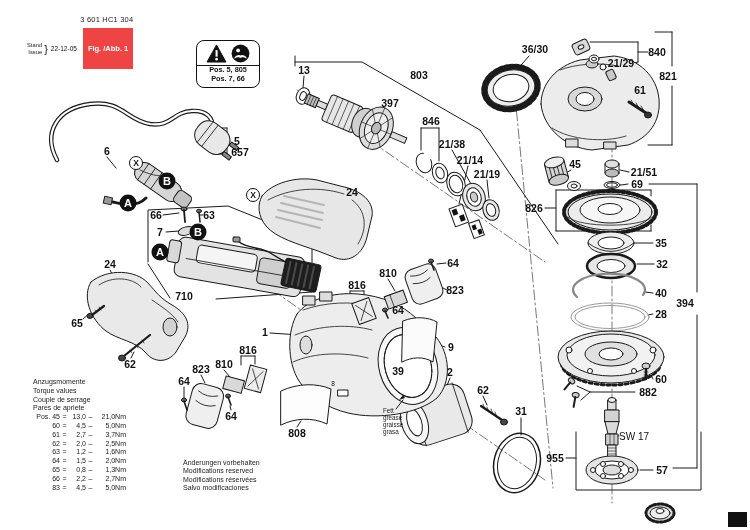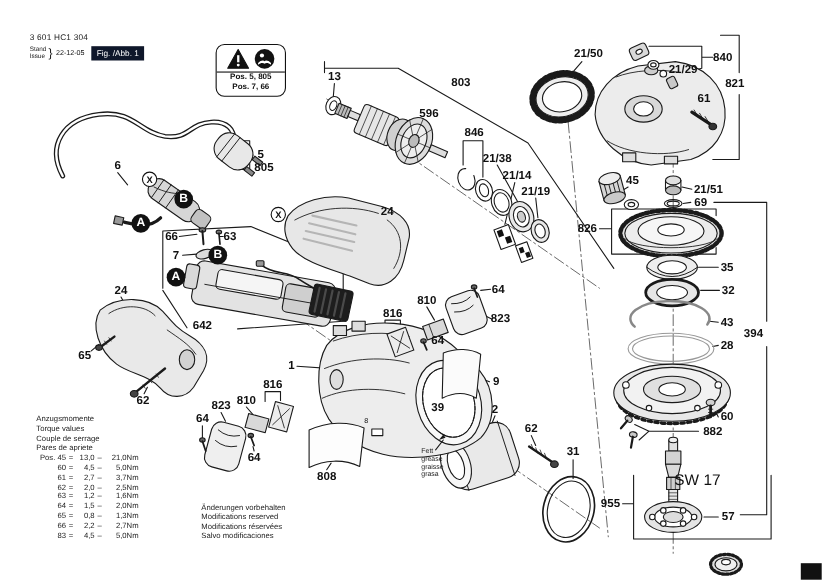--- a/index.html
+++ b/index.html
@@ -1,36 +1,36 @@
 <!DOCTYPE html>
 <html><head>
 <meta charset="utf-8">
 <style>
   html,body{margin:0;padding:0;background:#fff;}
   .page{position:relative;width:750px;height:530px;background:#fff;overflow:hidden;
         font-family:"Liberation Sans",sans-serif;color:#111;}
   .art{position:absolute;left:0;top:0;}
   
-  .header{position:absolute;left:27px;top:29px;}
+  .header{position:absolute;left:27px;top:15px;text-align:right;}
   .pn{font-size:7.5px;letter-spacing:.2px;color:#222;}
   .standrow{display:flex;align-items:center;margin-top:4px;gap:2px;}
   .standcol{display:flex;flex-direction:column;font-size:5.8px;line-height:6.2px;color:#222;}
   .brace{font-size:11px;font-weight:400;}
   .date{font-size:6.5px;margin:0 4px 0 1px;}
-  .figbox{background:#0f172a;color:#fff;font-size:7.5px;font-weight:normal;padding:2px 5px;white-space:nowrap;}
+  .figbox{background:#ef4444;color:#fff;font-size:7.5px;font-weight:bold;padding:16px 5px;white-space:nowrap;}
   
   .warnbox{position:absolute;left:196px;top:40px;width:64px;height:48px;border:1.7px solid #111;
            border-radius:8px;display:flex;flex-direction:column;align-items:center;box-sizing:border-box;background:#fff;}
   .wicons{display:flex;gap:4px;padding-top:3px;align-items:center;}
   .wdiv{width:100%;border-top:1.4px solid #111;margin-top:2px;}
   .posline{font-size:7.3px;font-weight:bold;line-height:8.6px;white-space:nowrap;}
   
   .co{position:absolute;transform:translate(-50%,-50%);font-size:10.5px;font-weight:bold;
       white-space:nowrap;color:#111;}
-  .co.sw{font-size:14px;font-weight:400;}
+  .co.sw{font-size:10px;font-weight:400;}
   .co.tiny{font-size:6.5px;font-weight:400;}
   
   .mk{position:absolute;transform:translate(-50%,-50%);width:17px;height:17px;border-radius:50%;
       background:#111;color:#fff;font-size:11px;line-height:17px;font-weight:bold;text-align:center;}
   .mk.ring{width:12px;height:12px;background:#fff;border:1.4px solid #111;color:#111;
            font-size:8.5px;line-height:12px;font-weight:bold;}
   
   .torque{position:absolute;left:33px;top:378px;font-size:7px;line-height:8.8px;color:#222;}
   .trow{display:flex;}
   .tp{width:27px;text-align:right;white-space:nowrap;}
@@ -486,38 +486,38 @@
         <circle cx="7.5" cy="6.8" r="2" fill="#fff"></circle>
         <path d="M3.8,14 C6,11.5 9,11 10,12.2 C11,11 14,11.5 16.2,14 L16.2,15.6 C13.6,13.6 11,13.7 10,14.8 C9,13.7 6.4,13.6 3.8,15.6 Z" fill="#fff"></path>
       </svg>
     </div>
     <div class="wdiv"></div>
     <div class="posline">Pos. 5, 805</div>
     <div class="posline">Pos. 7, 66</div>
   </div>
 
   <div class="co" style="left:304px;top:70px">13</div>
-  <div class="co" style="left:390px;top:103px">596</div>
+  <div class="co" style="left:390px;top:103px">397</div>
   <div class="co" style="left:419px;top:75px">803</div>
   <div class="co" style="left:431px;top:121px">846</div>
   <div class="co" style="left:452px;top:144px">21/38</div>
   <div class="co" style="left:470px;top:160px">21/14</div>
   <div class="co" style="left:487px;top:174px">21/19</div>
-  <div class="co" style="left:535px;top:49px">21/50</div>
+  <div class="co" style="left:535px;top:49px">36/30</div>
   <div class="co" style="left:657px;top:52px">840</div>
   <div class="co" style="left:621px;top:63px">21/29</div>
   <div class="co" style="left:668px;top:76px">821</div>
   <div class="co" style="left:640px;top:90px">61</div>
   <div class="co" style="left:575px;top:164px">45</div>
   <div class="co" style="left:644px;top:172px">21/51</div>
   <div class="co" style="left:637px;top:184px">69</div>
   <div class="co" style="left:534px;top:208px">826</div>
   <div class="co" style="left:661px;top:243px">35</div>
   <div class="co" style="left:662px;top:264px">32</div>
-  <div class="co" style="left:661px;top:293px">43</div>
+  <div class="co" style="left:661px;top:293px">40</div>
   <div class="co" style="left:661px;top:314px">28</div>
   <div class="co" style="left:685px;top:303px">394</div>
   <div class="co" style="left:661px;top:379px">60</div>
   <div class="co" style="left:648px;top:392px">882</div>
   <div class="co sw" style="left:634px;top:436px">SW 17</div>
   <div class="co" style="left:555px;top:458px">955</div>
   <div class="co" style="left:662px;top:470px">57</div>
   <div class="co" style="left:521px;top:411px">31</div>
   <div class="co" style="left:483px;top:390px">62</div>
   <div class="co" style="left:450px;top:372px">2</div>
@@ -531,28 +531,28 @@
   <div class="co" style="left:265px;top:332px">1</div>
   <div class="co" style="left:248px;top:350px">816</div>
   <div class="co" style="left:224px;top:364px">810</div>
   <div class="co" style="left:201px;top:369px">823</div>
   <div class="co" style="left:184px;top:381px">64</div>
   <div class="co" style="left:231px;top:416px">64</div>
   <div class="co" style="left:297px;top:433px">808</div>
   <div class="co" style="left:110px;top:264px">24</div>
   <div class="co" style="left:77px;top:323px">65</div>
   <div class="co" style="left:130px;top:364px">62</div>
-  <div class="co" style="left:184px;top:296px">642</div>
+  <div class="co" style="left:184px;top:296px">710</div>
   <div class="co" style="left:352px;top:192px">24</div>
   <div class="co" style="left:156px;top:215px">66</div>
   <div class="co" style="left:209px;top:215px">63</div>
   <div class="co" style="left:160px;top:232px">7</div>
   <div class="co" style="left:107px;top:151px">6</div>
   <div class="co" style="left:237px;top:141px">5</div>
-  <div class="co" style="left:240px;top:152px">805</div>
+  <div class="co" style="left:240px;top:152px">657</div>
   <div class="co tiny" style="left:333px;top:383px">8</div>
 
   <div class="mk ring" style="left:136px;top:163px">X</div>
   <div class="mk" style="left:167px;top:181px">B</div>
   <div class="mk" style="left:128px;top:203px">A</div>
   <div class="mk ring" style="left:253px;top:195px">X</div>
   <div class="mk" style="left:198px;top:232px">B</div>
   <div class="mk" style="left:160px;top:252px">A</div>
 
   <div class="torque">

